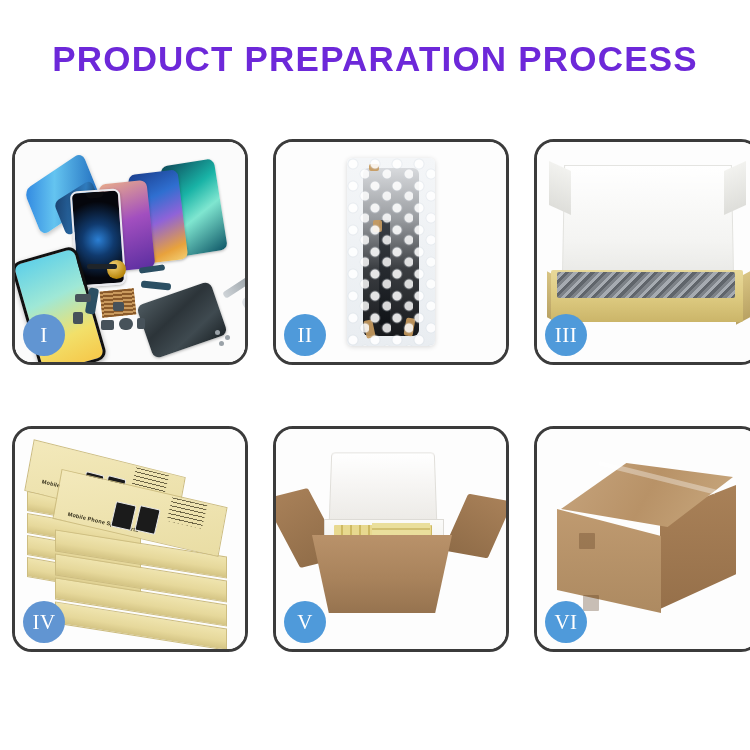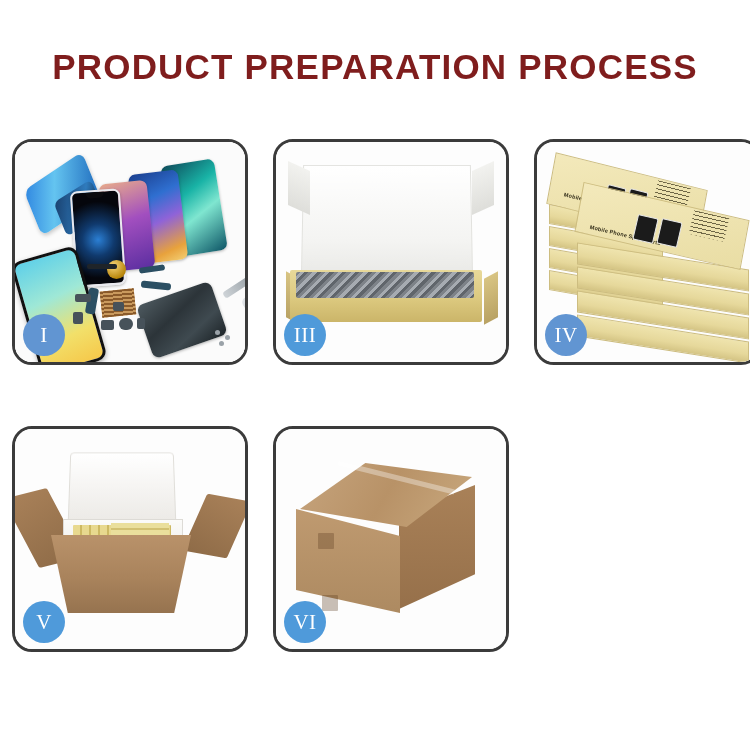--- a/index.html
+++ b/index.html
@@ -20,23 +20,23 @@
   .header {
     width: 750px;
     padding-top: 34px;
     text-align: center;
   }
   .title {
     font-family: "Liberation Sans", sans-serif;
     font-size: 35px;
     font-weight: 700;
     letter-spacing: 1.2px;
-    color: #7f1d1d;
+    color: #6d28d9;
     line-height: 42px;
-    margin: 12px;
+    margin: 4px;
     white-space: nowrap;
   }
   .subtitle {
     font-family: "Liberation Sans", sans-serif;
     font-size: 14.5px;
     font-weight: 400;
     color: #2b2b2b;
     margin: 8px 0 0 0;
     line-height: 18px;
     white-space: nowrap;
@@ -401,20 +401,34 @@
 
       <div class="screwdriver"></div>
       <div class="sd-handle"></div>
       <div class="screw" style="left:200px; top:188px;"></div>
       <div class="screw" style="left:210px; top:193px;"></div>
       <div class="screw" style="left:204px; top:199px;"></div>
     </div>
     <div class="badge soft">I</div>
   </div>
 
+  <div class="panel">
+    <div class="panel-stage">
+      <div class="bw-pack">
+        <div class="bw-screen"></div>
+        <div class="bw-cable"></div>
+        <div class="tape" style="left:22px; top:6px; width:10px; height:7px;"></div>
+        <div class="tape" style="left:26px; top:62px; width:9px; height:12px;"></div>
+        <div class="tape" style="left:18px; top:162px; width:9px; height:18px; transform:rotate(-12deg);"></div>
+        <div class="tape" style="left:58px; top:160px; width:9px; height:18px; transform:rotate(10deg);"></div>
+        <div class="bw-bubbles"></div>
+      </div>
+    </div>
+    <div class="badge">II</div>
+  </div>
 
   <div class="panel">
     <div class="panel-stage">
       <div class="b3-lid"></div>
       <div class="b3-lid-flapL"></div>
       <div class="b3-lid-flapR"></div>
       <div class="b3-tray-left"></div>
       <div class="b3-tray-right"></div>
       <div class="b3-tray"></div>
       <div class="b3-tray-inner"></div>

